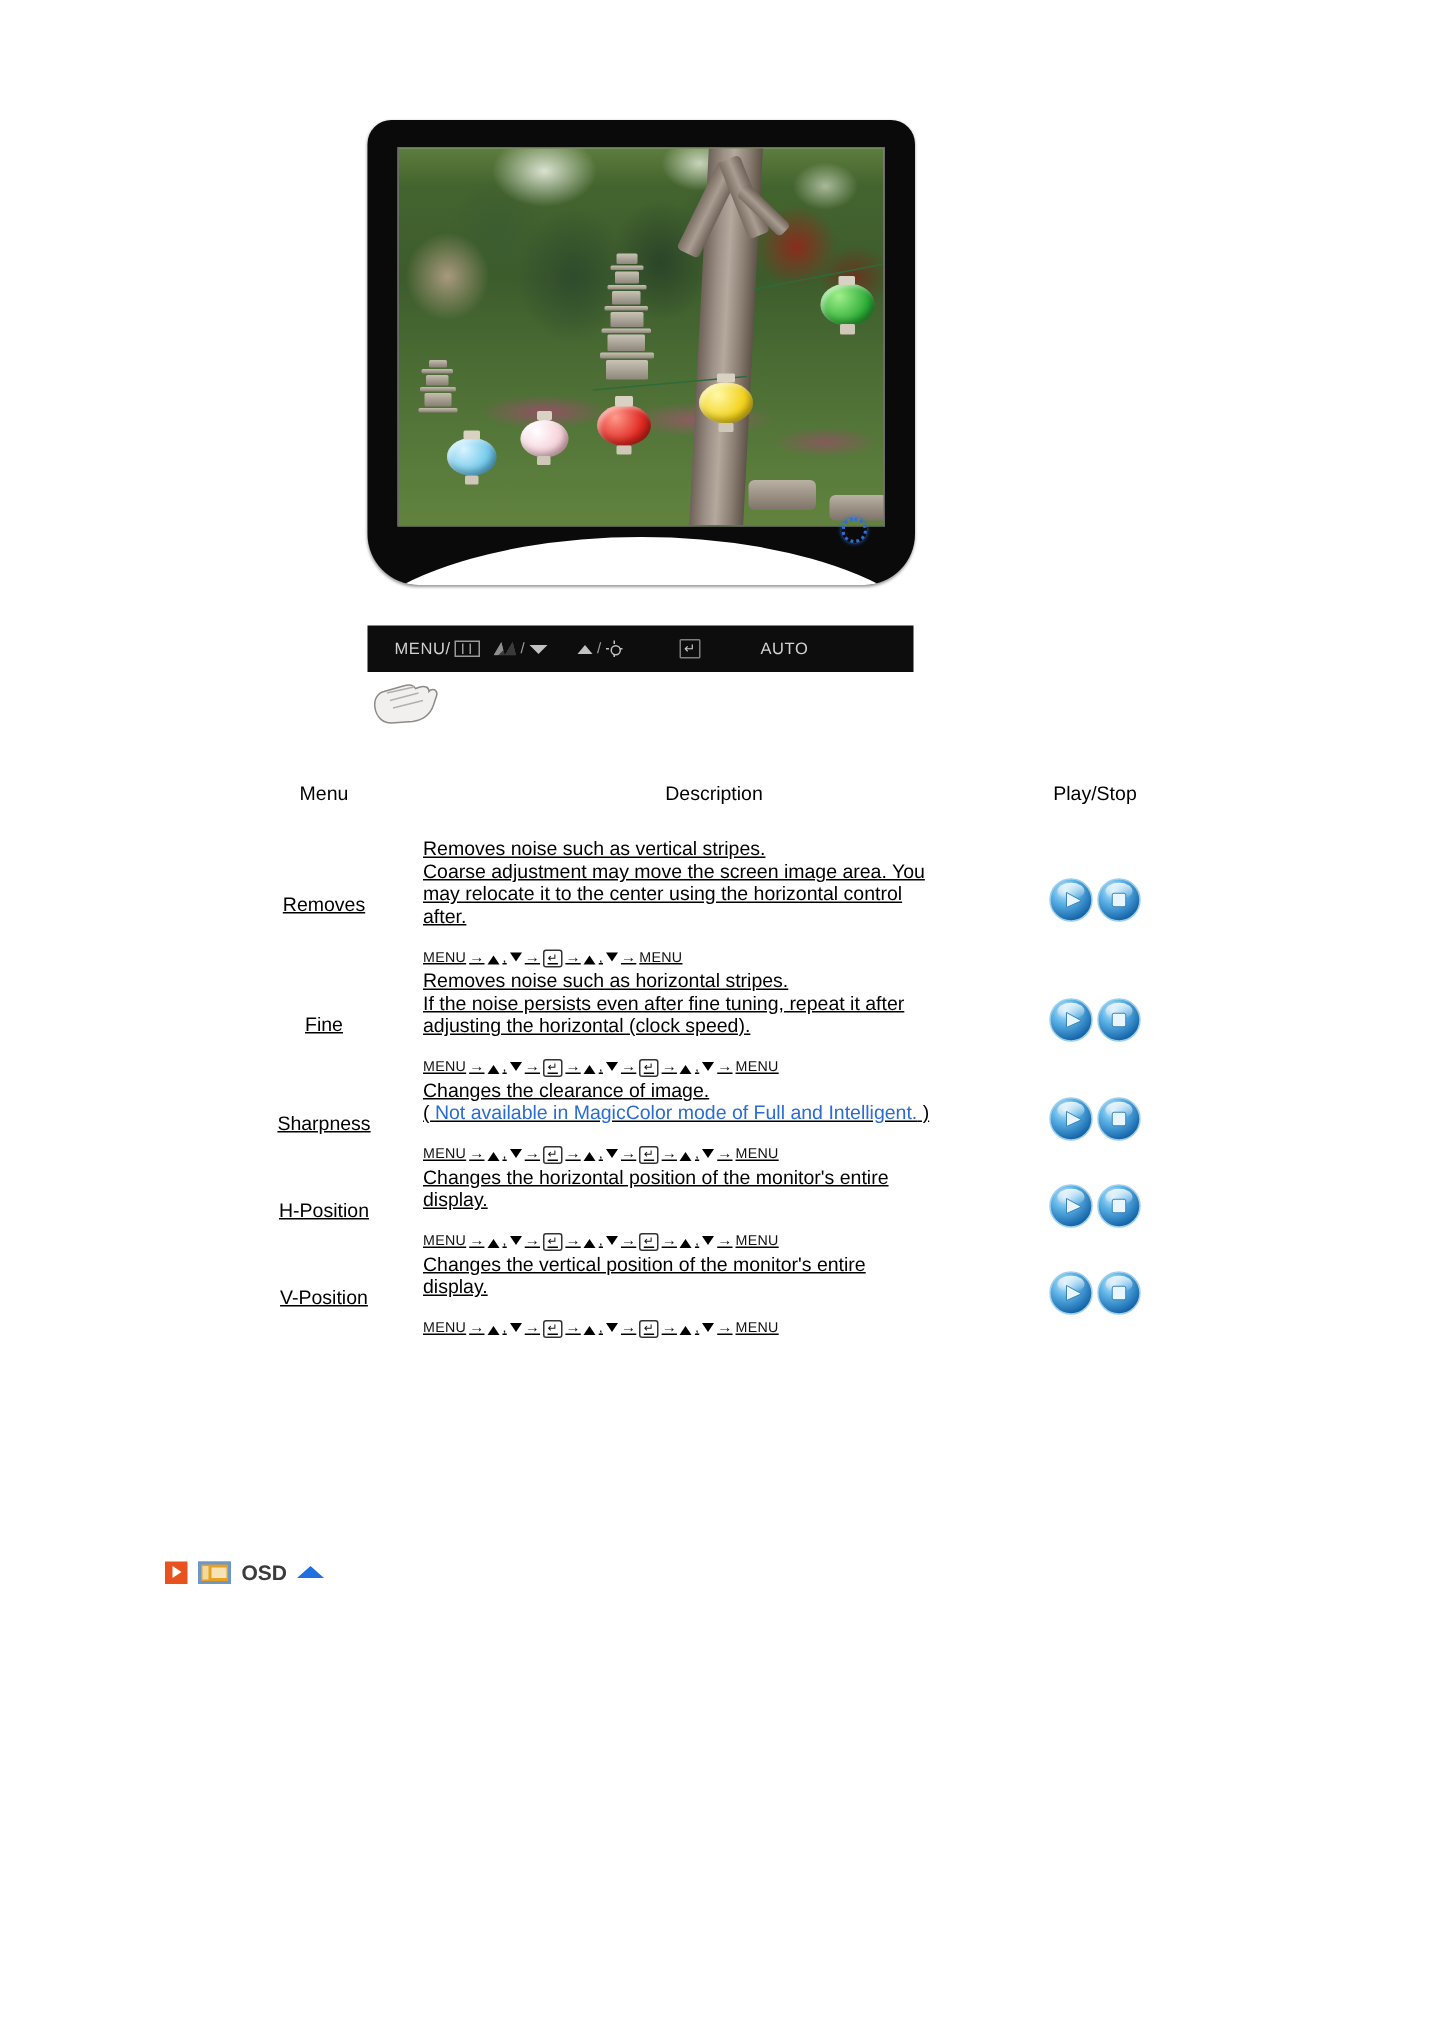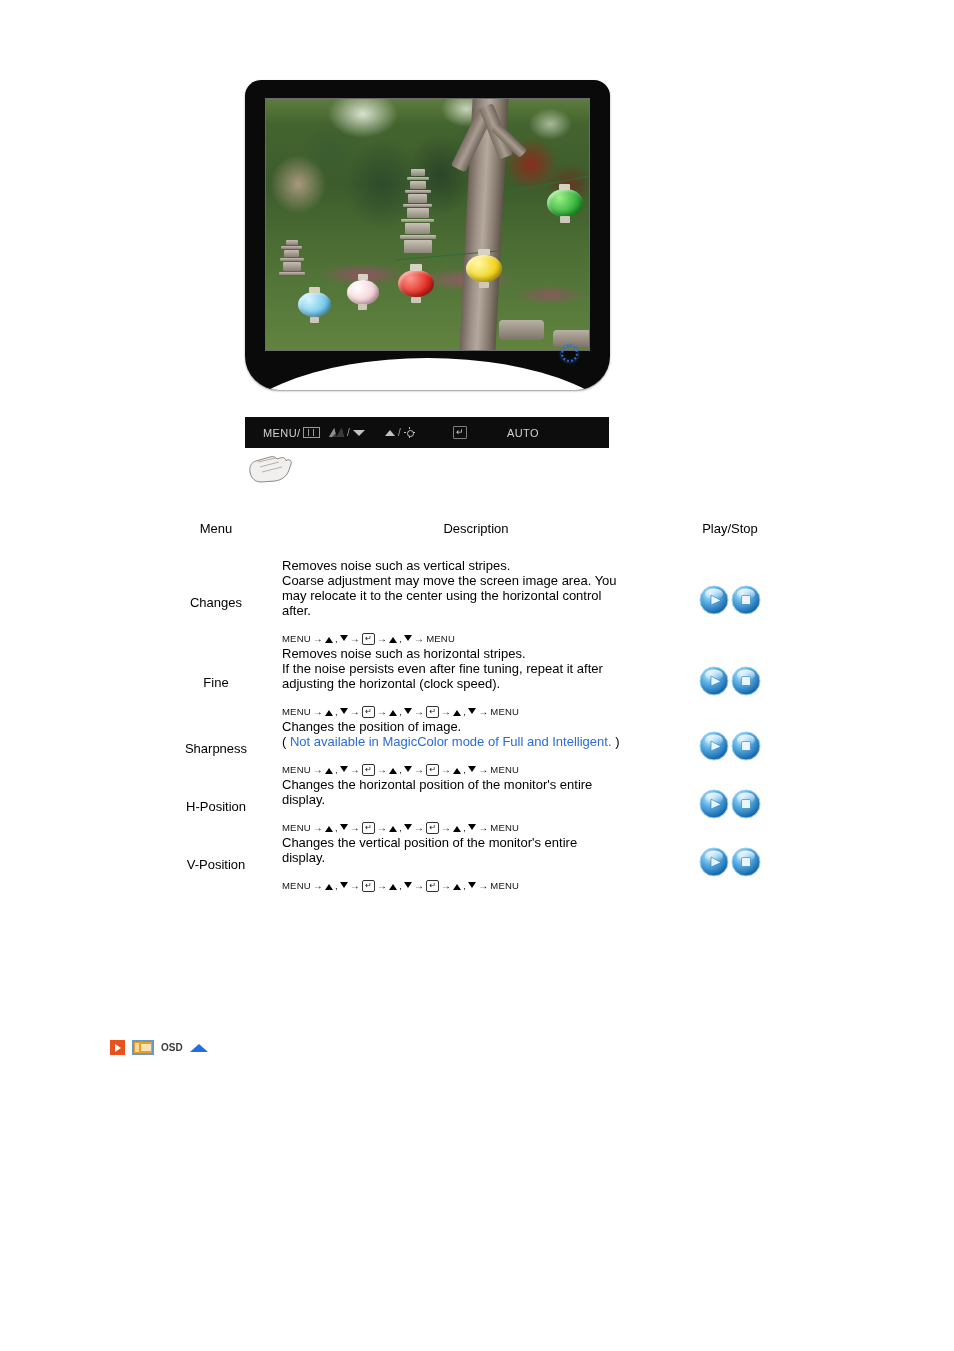--- a/index.html
+++ b/index.html
@@ -322,21 +322,21 @@
   #osd-table th {
     font-weight: normal;
     font-size: 13px;
     padding: 6px 0 22px 0;
     vertical-align: top;
   }
   .col-menu  { width: 132px; text-align: center; }
   .col-desc  { width: 388px; text-align: center; }
   .col-play  { width: 120px; text-align: center; }
 
-  #osd-table td { vertical-align: middle; padding: 0; }
+  #osd-table td { vertical-align: middle; padding: 0; text-decoration: underline; }
   .cell-menu {
     text-align: center;
     font-size: 13px;
   }
   .cell-desc {
     padding: 14px 0 14px 128px;
     font-size: 13px;
     line-height: 15px;
   }
   .cell-desc .desc-line { display: block; }
@@ -386,21 +386,21 @@
   }
 
   
   #osd-footer {
     position: absolute;
     left: 110px;
     top: 1040px;
     display: flex;
     align-items: center;
     gap: 7px;
-    font-size: 10px;
+    font-size: 14px;
     font-weight: bold;
     color: #3b3b3b;
   }
   .ic-arrowbox {
     width: 15px; height: 15px;
     background: #e8521e;
     display: inline-flex;
     align-items: center;
     justify-content: center;
   }
@@ -533,21 +533,21 @@
 <table id="osd-table">
   <thead>
     <tr>
       <th class="col-menu">Menu</th>
       <th class="col-desc">Description</th>
       <th class="col-play">Play/Stop</th>
     </tr>
   </thead>
   <tbody>
       <tr>
-        <td class="cell-menu">Changes</td>
+        <td class="cell-menu">Removes</td>
         <td class="cell-desc">
           <span class="desc-line">Removes noise such as vertical stripes.</span>
           <span class="desc-line">Coarse adjustment may move the screen image area. You</span>
           <span class="desc-line">may relocate it to the center using the horizontal control</span>
           <span class="desc-line">after.</span>
           <div class="seq">
             <span>MENU</span>
             <span class="arrow">→</span>
             <span class="up"></span>
             <span>,</span>
@@ -648,21 +648,21 @@
                 </defs>
                 <circle cx="15" cy="15" r="14" fill="url(#gS)" stroke="#9fd0ea" stroke-width="1"></circle>
                 <ellipse cx="15" cy="9" rx="9" ry="5.5" fill="url(#hl)"></ellipse>
                 <rect x="10.5" y="10.5" width="9" height="9" rx="1.2" fill="#eaf6fd" stroke="#2e79b5" stroke-width="0.6"></rect>
               </svg></span>
           </span></td>
       </tr>
       <tr>
         <td class="cell-menu">Sharpness</td>
         <td class="cell-desc">
-          <span class="desc-line">Changes the position of image.</span>
+          <span class="desc-line">Changes the clearance of image.</span>
           <span class="desc-line"><span>( </span><span class="hint">Not available in MagicColor mode of Full and Intelligent.</span><span> )</span></span>
           <div class="seq">
             <span>MENU</span>
             <span class="arrow">→</span>
             <span class="up"></span>
             <span>,</span>
             <span class="down"></span>
             <span class="arrow">→</span>
             <span class="enterkey">↵</span>
             <span class="arrow">→</span>

